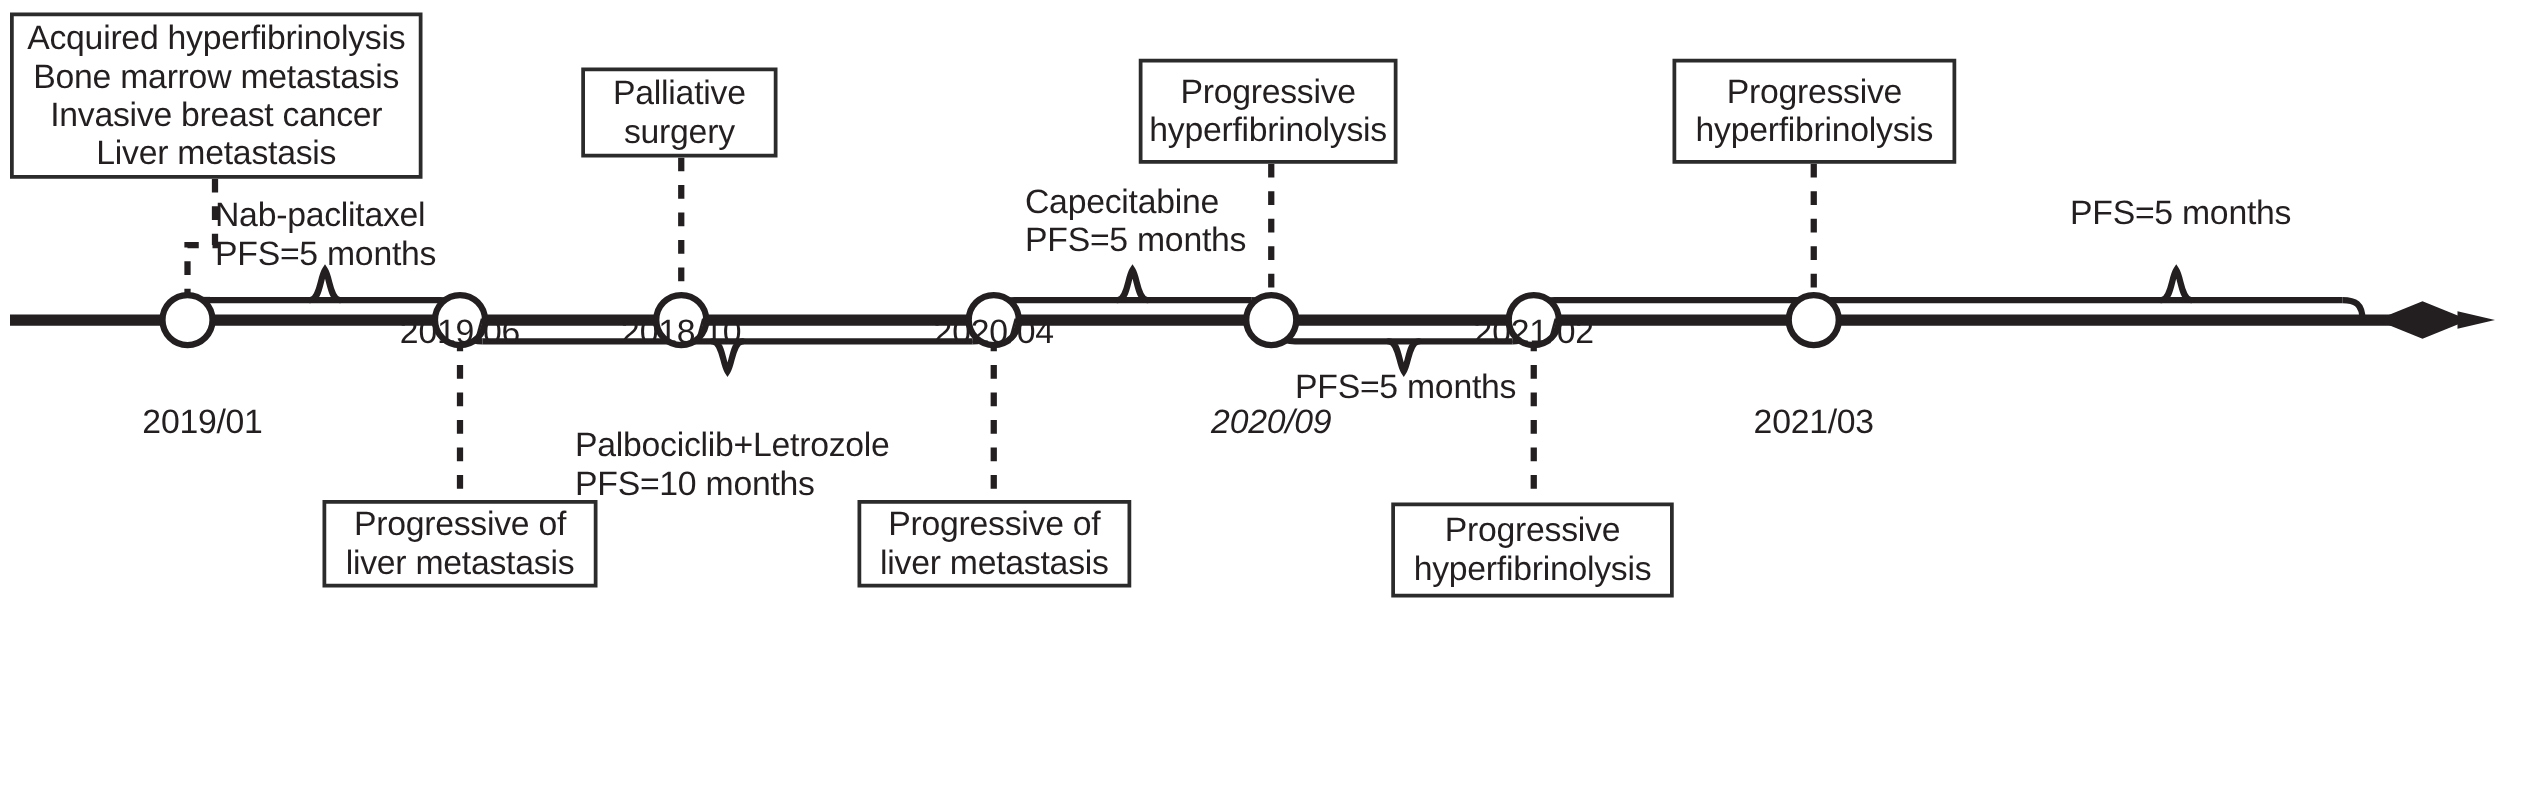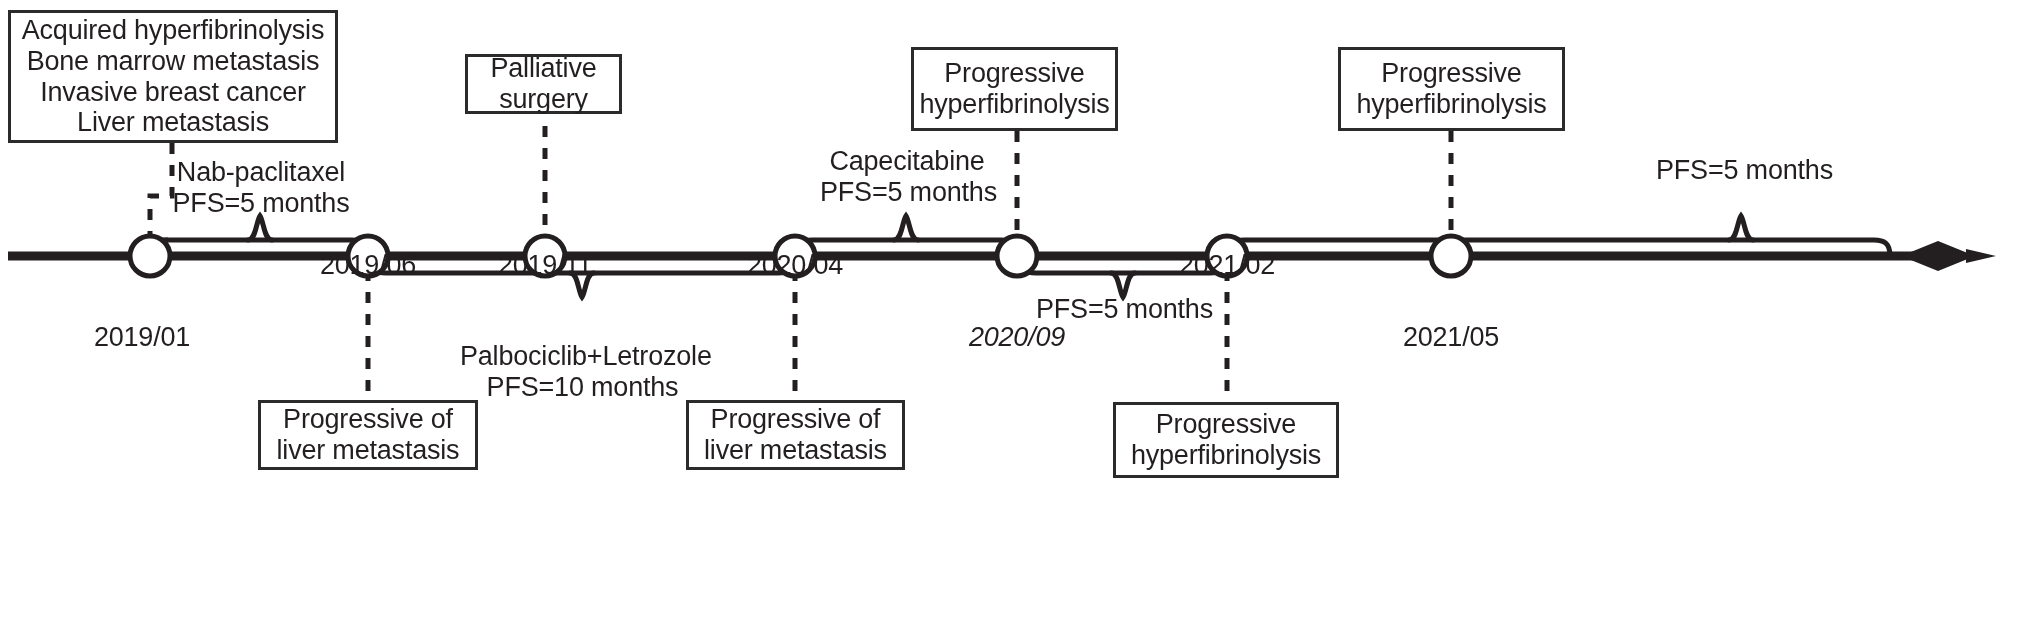--- a/index.html
+++ b/index.html
@@ -24,21 +24,21 @@
     justify-content:center;
     text-align:center;
     line-height:1.14;
     font-size:27px;
     letter-spacing:-0.2px;
   }
   .evt-box .ln{display:block;white-space:nowrap;}
 
   .free-label{
     position:absolute;
-    text-align:center;
+    text-align:left;
     line-height:1.14;
     font-size:27px;
     white-space:nowrap;
     letter-spacing:-0.2px;
   }
   .free-label .ln{display:block;}
 
   .date-label{
     position:absolute;
     text-align:center;
@@ -115,21 +115,21 @@
     <circle cx="1451" cy="256" r="20" fill="#ffffff" stroke="#231f20" stroke-width="5"></circle>
   </svg>
 
   <div class="evt-box" style="left:8px; top:10px; width:330px; height:133px;">
     <span class="ln">Acquired hyperfibrinolysis</span>
     <span class="ln">Bone marrow metastasis</span>
     <span class="ln">Invasive breast cancer</span>
     <span class="ln">Liver metastasis</span>
   </div>
 
-  <div class="evt-box" style="left:465px; top:54px; width:157px; height:60px;">
+  <div class="evt-box" style="left:465px; top:54px; width:157px; height:72px;">
     <span class="ln">Palliative</span>
     <span class="ln">surgery</span>
   </div>
 
   <div class="evt-box" style="left:911px; top:47px; width:207px; height:84px;">
     <span class="ln">Progressive</span>
     <span class="ln">hyperfibrinolysis</span>
   </div>
 
   <div class="evt-box" style="left:1338px; top:47px; width:227px; height:84px;">
@@ -168,21 +168,21 @@
   </div>
 
   <div class="free-label" style="left:1036px; top:294px; width:174px;">
     <span class="ln">PFS=5 months</span>
   </div>
 
   <div class="free-label" style="left:1656px; top:155px; width:174px;">
     <span class="ln">PFS=5 months</span>
   </div>
 
-  <div class="date-label" style="left:72px; top:278px; width:140px;">2019/01</div>
+  <div class="date-label" style="left:92px; top:278px; width:140px;">2019/01</div>
   <div class="date-label" style="left:298px; top:206px; width:140px;">2019/06</div>
-  <div class="date-label" style="left:475px; top:206px; width:140px;">2019/11</div>
+  <div class="date-label" style="left:475px; top:206px; width:140px;">2018/10</div>
   <div class="date-label" style="left:725px; top:206px; width:140px;">2020/04</div>
   <div class="date-label" style="left:947px; top:278px; width:140px;font-style:italic;">2020/09</div>
   <div class="date-label" style="left:1157px; top:206px; width:140px;">2021/02</div>
-  <div class="date-label" style="left:1381px; top:278px; width:140px;">2021/05</div>
+  <div class="date-label" style="left:1381px; top:278px; width:140px;">2021/03</div>
 
 </div>
 
 </body></html>

